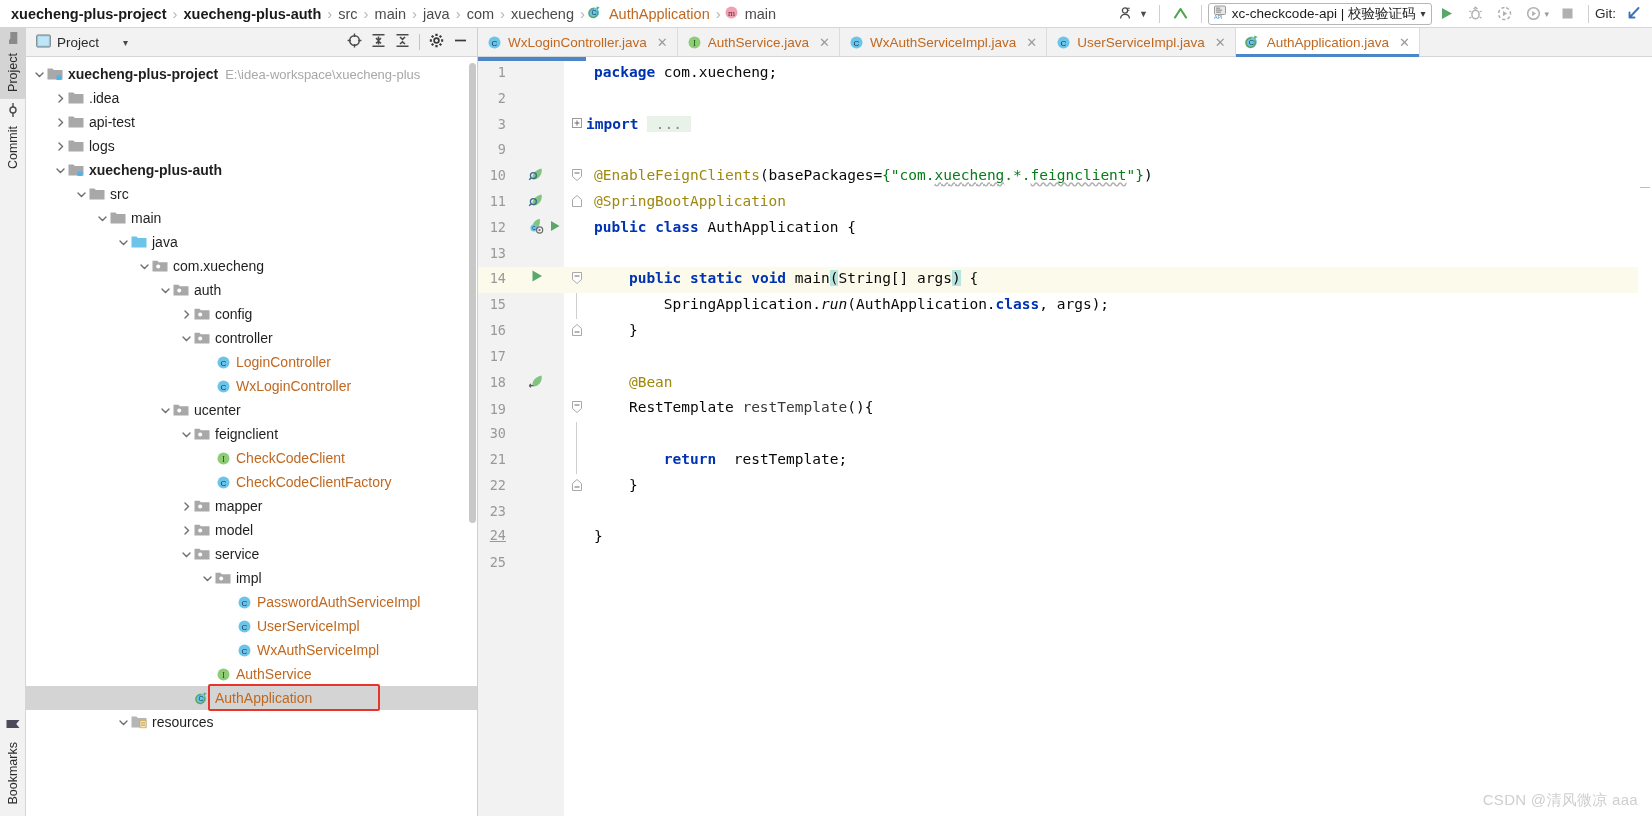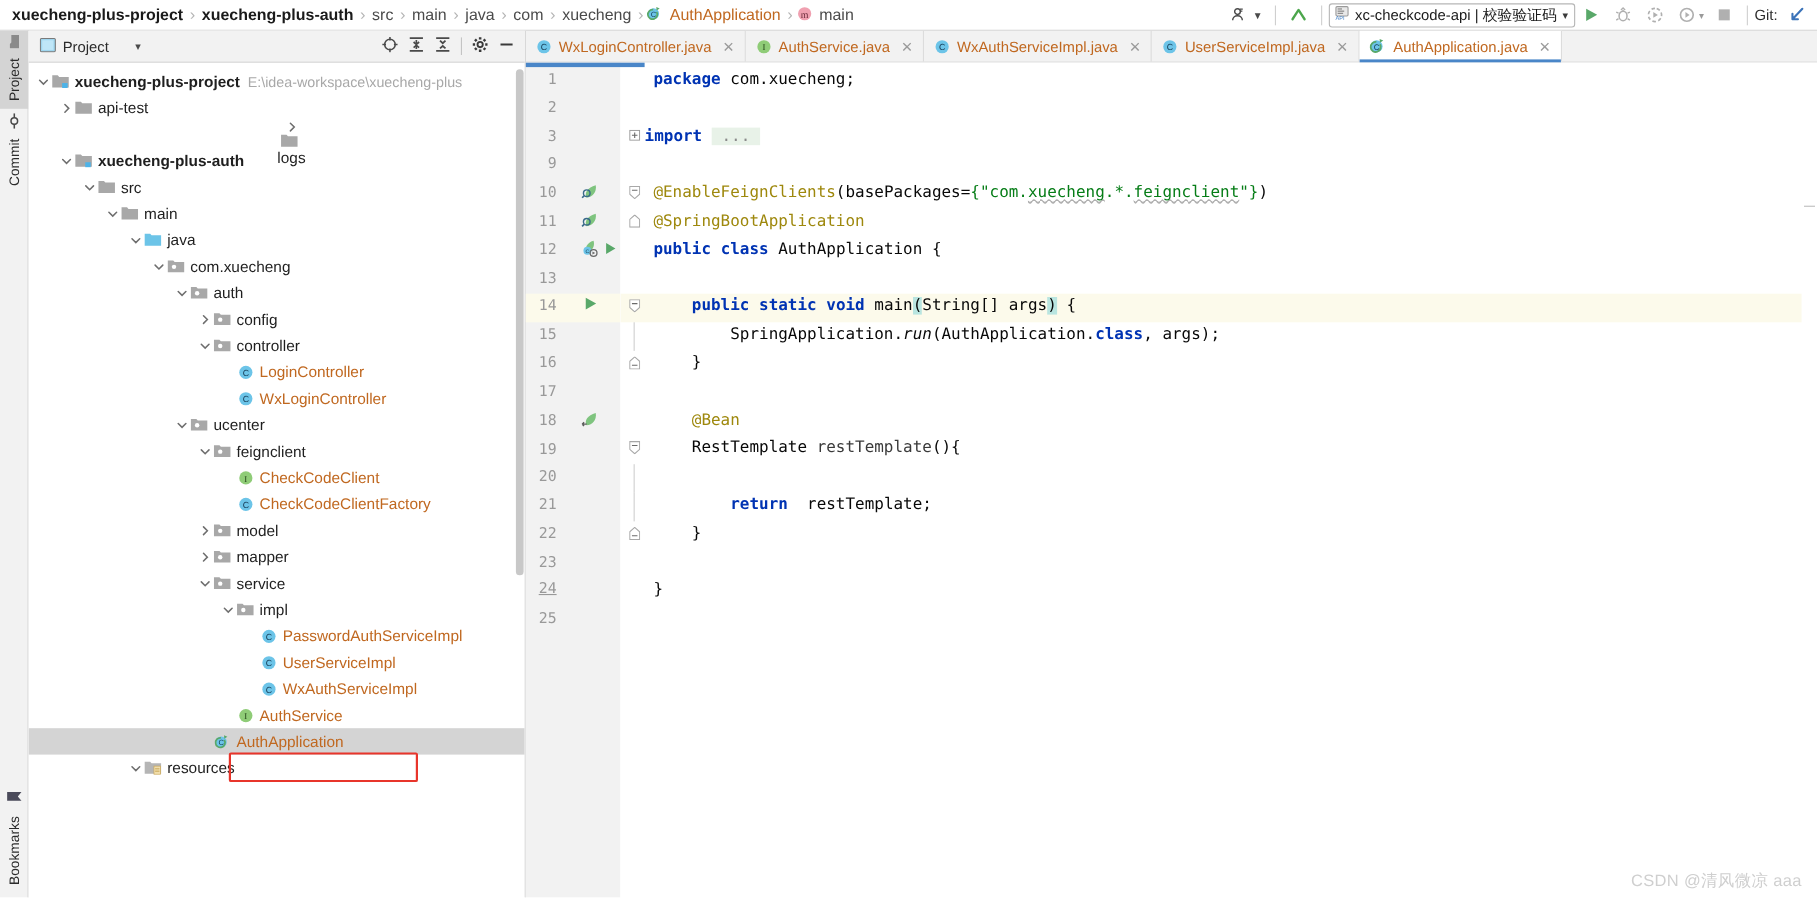--- a/index.html
+++ b/index.html
@@ -385,23 +385,36 @@
             <span class="arrow">
               <svg width="11" height="11" viewBox="0 0 11 11">
                 <path d="M4 2 L7.5 5.5 L4 9" fill="none" stroke="#6e6e6e" stroke-width="1.4" stroke-linecap="round"></path>
               </svg>
             </span>
             <span class="ticon">
               <svg width="16" height="14" viewBox="0 0 16 14">
                 <path d="M0.5 1.5h5l1.3 1.4h8.7v9.6H0.5z" fill="#a8a8a8"></path>
               </svg>
             </span>
+            <span class="tlabel">.idea</span>
+          </div>
+          <div class="trow" style="padding-left: 27px;">
+            <span class="arrow">
+              <svg width="11" height="11" viewBox="0 0 11 11">
+                <path d="M4 2 L7.5 5.5 L4 9" fill="none" stroke="#6e6e6e" stroke-width="1.4" stroke-linecap="round"></path>
+              </svg>
+            </span>
+            <span class="ticon">
+              <svg width="16" height="14" viewBox="0 0 16 14">
+                <path d="M0.5 1.5h5l1.3 1.4h8.7v9.6H0.5z" fill="#a8a8a8"></path>
+              </svg>
+            </span>
             <span class="tlabel">api-test</span>
           </div>
-          <div class="trow" style="padding-left: 27px; flex-direction: column;">
+          <div class="trow" style="padding-left: 27px;">
             <span class="arrow">
               <svg width="11" height="11" viewBox="0 0 11 11">
                 <path d="M4 2 L7.5 5.5 L4 9" fill="none" stroke="#6e6e6e" stroke-width="1.4" stroke-linecap="round"></path>
               </svg>
             </span>
             <span class="ticon">
               <svg width="16" height="14" viewBox="0 0 16 14">
                 <path d="M0.5 1.5h5l1.3 1.4h8.7v9.6H0.5z" fill="#a8a8a8"></path>
               </svg>
             </span>
@@ -589,35 +602,35 @@
               <svg width="11" height="11" viewBox="0 0 11 11">
                 <path d="M4 2 L7.5 5.5 L4 9" fill="none" stroke="#6e6e6e" stroke-width="1.4" stroke-linecap="round"></path>
               </svg>
             </span>
             <span class="ticon">
               <svg width="16" height="14" viewBox="0 0 16 14">
                 <path d="M0.5 1.8h5l1.3 1.4h8.7v9.2H0.5z" fill="#a8a8a8"></path>
                 <circle cx="6.2" cy="7.6" r="2" fill="#ffffff"></circle>
               </svg>
             </span>
+            <span class="tlabel">mapper</span>
+          </div>
+          <div class="trow" style="padding-left: 153px;">
+            <span class="arrow">
+              <svg width="11" height="11" viewBox="0 0 11 11">
+                <path d="M4 2 L7.5 5.5 L4 9" fill="none" stroke="#6e6e6e" stroke-width="1.4" stroke-linecap="round"></path>
+              </svg>
+            </span>
+            <span class="ticon">
+              <svg width="16" height="14" viewBox="0 0 16 14">
+                <path d="M0.5 1.8h5l1.3 1.4h8.7v9.2H0.5z" fill="#a8a8a8"></path>
+                <circle cx="6.2" cy="7.6" r="2" fill="#ffffff"></circle>
+              </svg>
+            </span>
             <span class="tlabel">model</span>
-          </div>
-          <div class="trow" style="padding-left: 153px;">
-            <span class="arrow">
-              <svg width="11" height="11" viewBox="0 0 11 11">
-                <path d="M4 2 L7.5 5.5 L4 9" fill="none" stroke="#6e6e6e" stroke-width="1.4" stroke-linecap="round"></path>
-              </svg>
-            </span>
-            <span class="ticon">
-              <svg width="16" height="14" viewBox="0 0 16 14">
-                <path d="M0.5 1.8h5l1.3 1.4h8.7v9.2H0.5z" fill="#a8a8a8"></path>
-                <circle cx="6.2" cy="7.6" r="2" fill="#ffffff"></circle>
-              </svg>
-            </span>
-            <span class="tlabel">mapper</span>
           </div>
           <div class="trow" style="padding-left: 153px;">
             <span class="arrow">
               <svg width="11" height="11" viewBox="0 0 11 11">
                 <path d="M2 4 L5.5 7.5 L9 4" fill="none" stroke="#6e6e6e" stroke-width="1.4" stroke-linecap="round"></path>
               </svg>
             </span>
             <span class="ticon">
               <svg width="16" height="14" viewBox="0 0 16 14">
                 <path d="M0.5 1.8h5l1.3 1.4h8.7v9.2H0.5z" fill="#a8a8a8"></path>
@@ -804,21 +817,21 @@
               </svg></div>
             <div class="ln" style="top: 239.2px;">15</div>
             <div class="ln" style="top: 265px;">16</div>
             <div class="ln" style="top: 290.8px;">17</div>
             <div class="ln" style="top: 316.6px;">18</div>
             <div class="gicon" style="left: 50px; top: 315.6px;"><svg width="16" height="16" viewBox="0 0 16 16">
                 <path d="M13.6 2.4 C14.6 8.4 10.8 13.2 5.2 13.6 C3 9.8 6 4.2 13.6 2.4 Z" fill="#7fc47f"></path>
                 <path d="M1.2 12.6 h4.2 M1.2 12.6 l1.8 -1.7 M1.2 12.6 l1.8 1.7" stroke="#5a5a5a" stroke-width="1.2" fill="none"></path>
               </svg></div>
             <div class="ln" style="top: 344px;">19</div>
-            <div class="ln" style="top: 368.2px;">20</div>
+            <div class="ln" style="top: 368.2px;">30</div>
             <div class="ln" style="top: 394px;">21</div>
             <div class="ln" style="top: 419.8px;">22</div>
             <div class="ln" style="top: 445.6px;">23</div>
             <div class="ln" style="top: 470px; text-decoration: underline;">24</div>
             <div class="ln" style="top: 497.2px;">25</div>
           </div>
         <div class="code" id="codearea">
             <div class="hl-line" style="top: 210.4px; height: 25.8px;"></div>
             <div class="foldmark" style="left: 8px; top: 60.6px;"><svg width="10" height="10" viewBox="0 0 10 10">
                 <rect x="0.5" y="0.5" width="9" height="9" fill="#fff" stroke="#9a9a9a" stroke-width="1"></rect>

